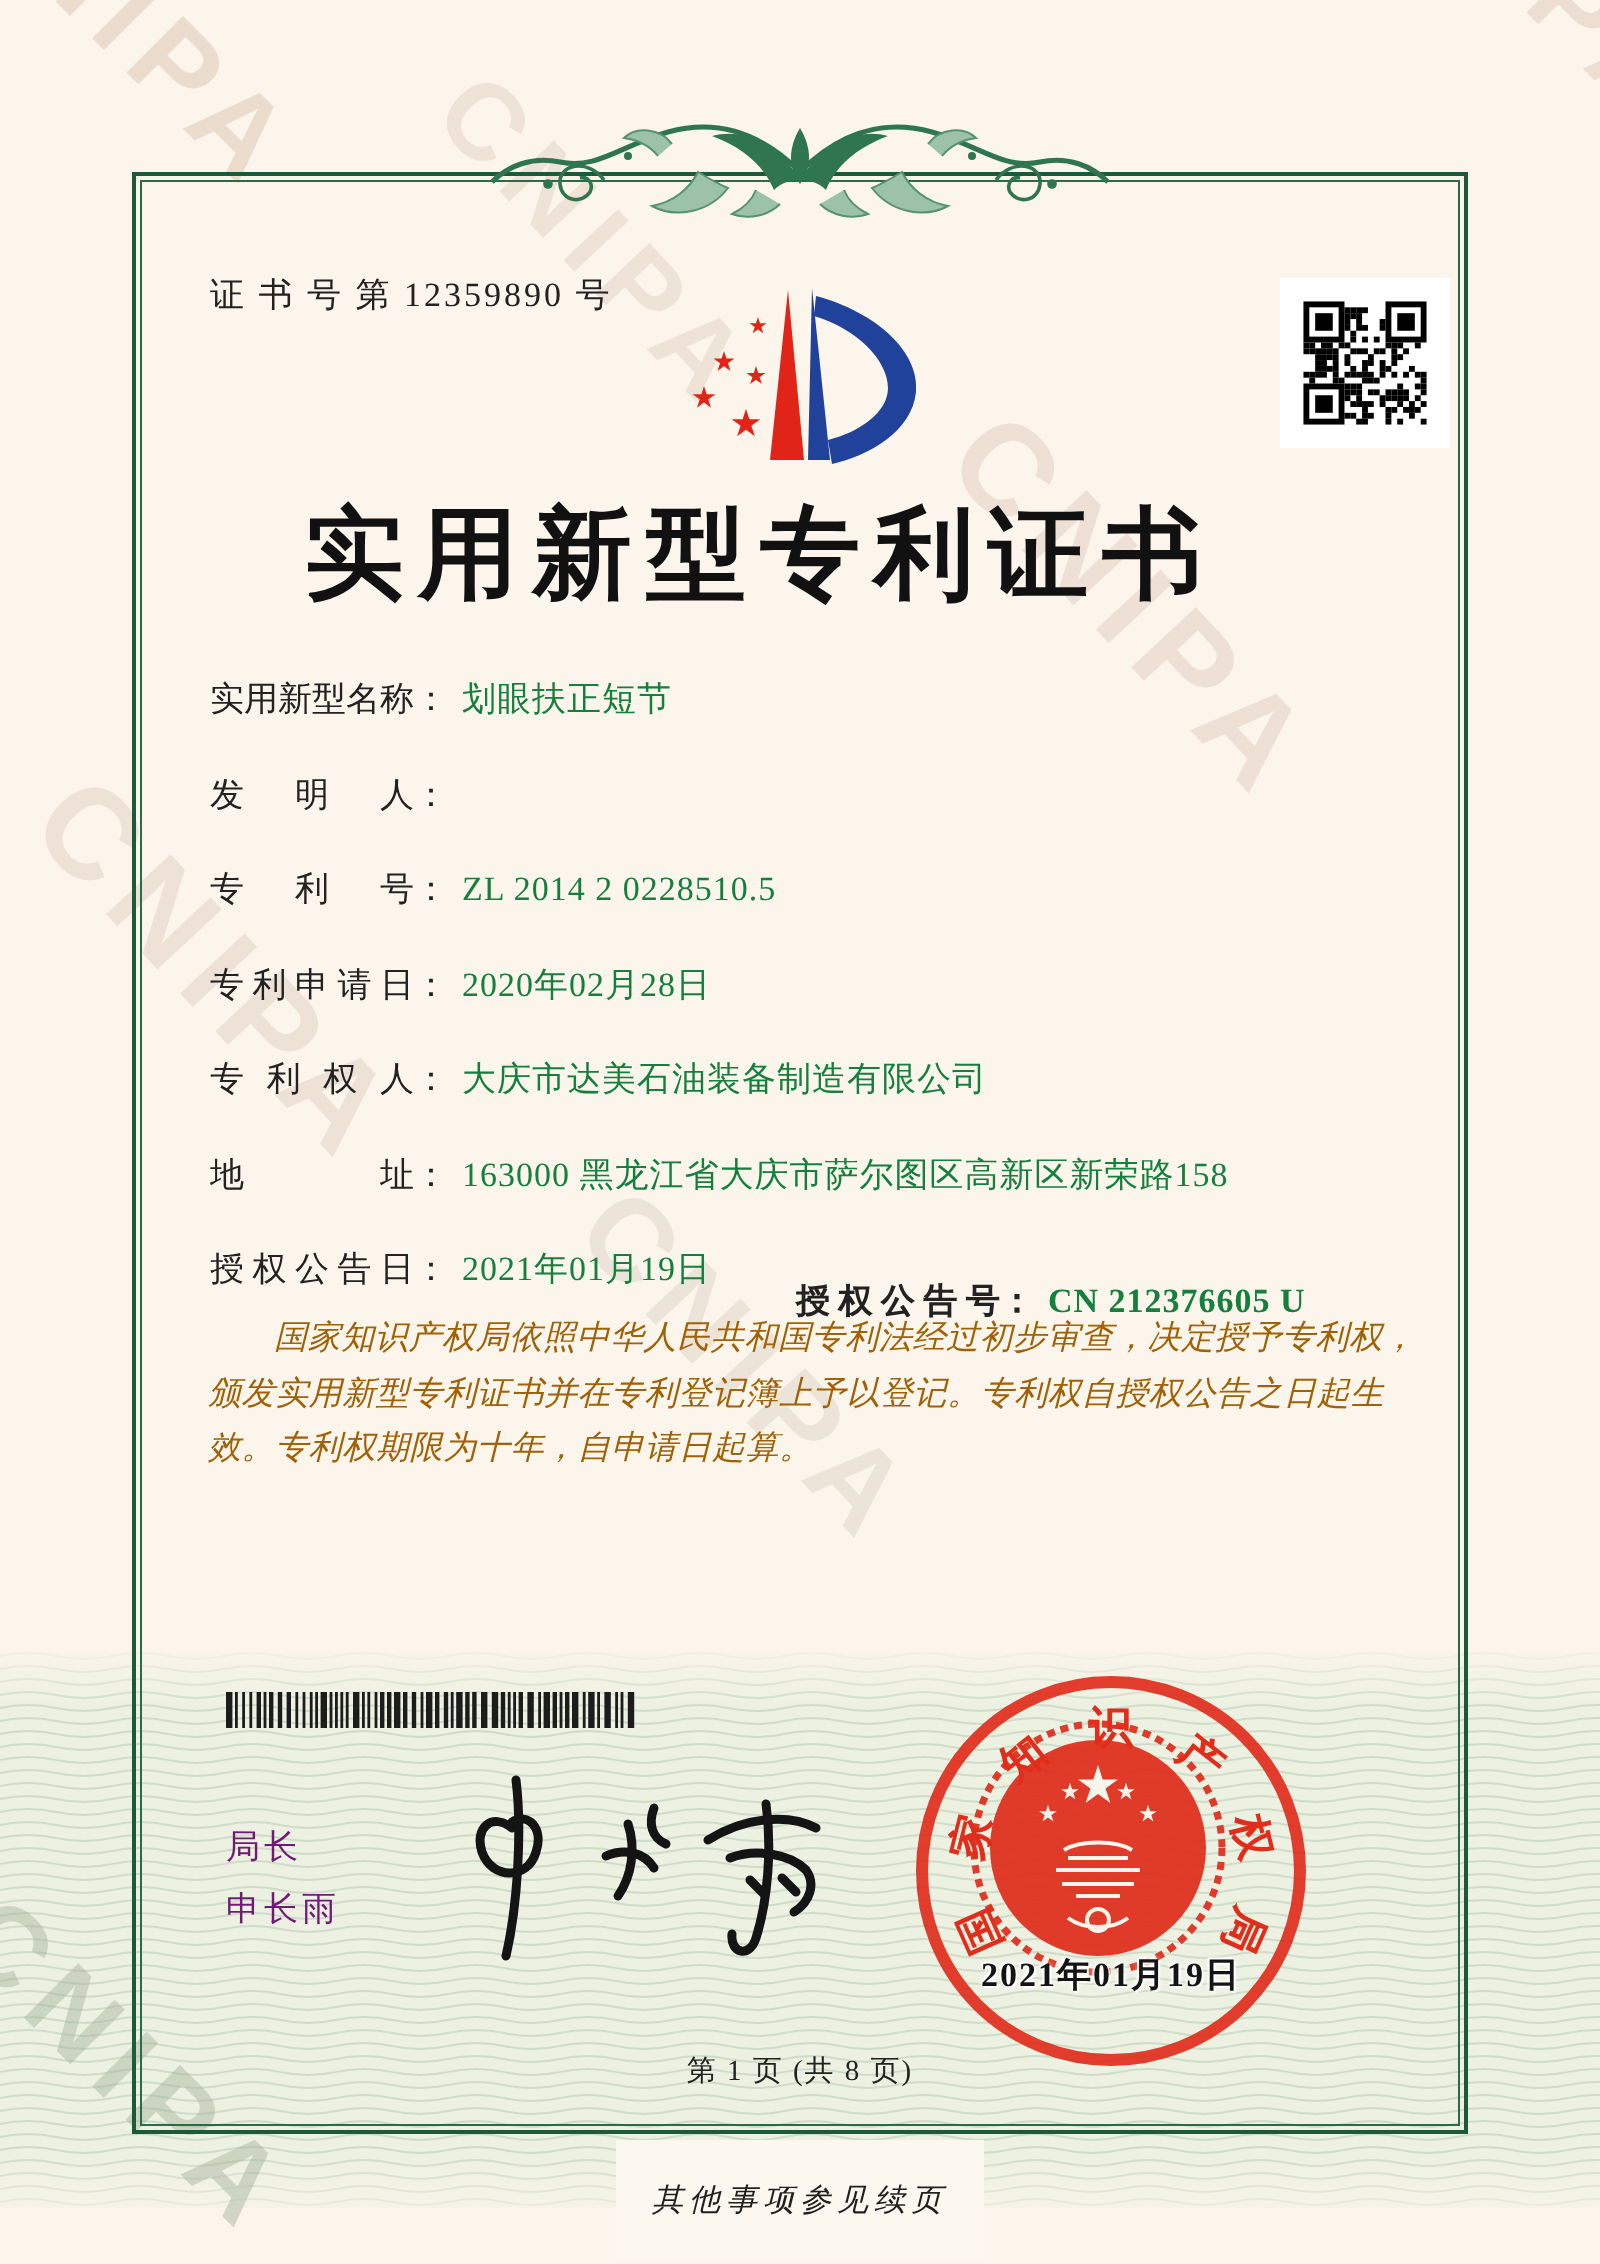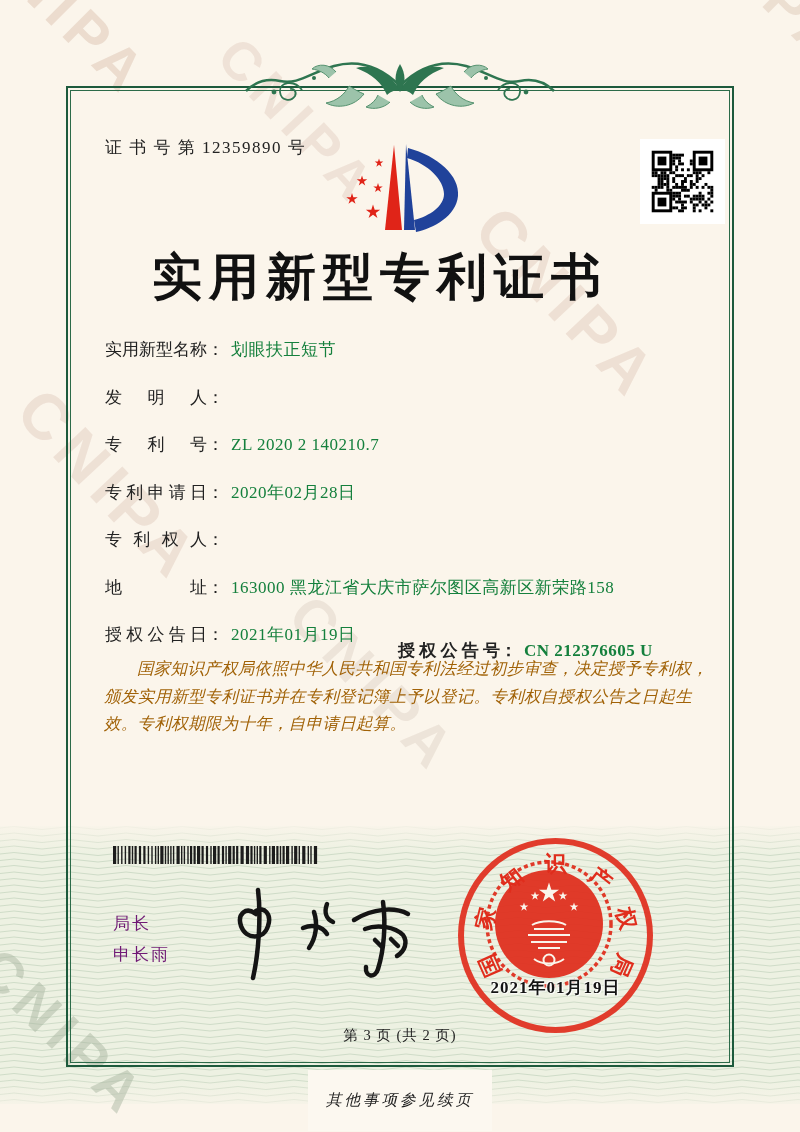--- a/index.html
+++ b/index.html
@@ -330,30 +330,31 @@
           <span class="colon">：</span>
         <span class="fvalue">划眼扶正短节</span>
       </div>
       <div class="frow">
         <span class="flabel">发明人</span>
           <span class="colon">：</span>
       </div>
       <div class="frow">
         <span class="flabel">专利号</span>
           <span class="colon">：</span>
-        <span class="fvalue">ZL 2020 2 140210.7</span>
+        <span class="fvalue">ZL 2014 2 0228510.5</span>
       </div>
       <div class="frow">
         <span class="flabel">专利申请日</span>
           <span class="colon">：</span>
         <span class="fvalue">2020年02月28日</span>
       </div>
       <div class="frow">
         <span class="flabel">专利权人</span>
           <span class="colon">：</span>
+        <span class="fvalue">大庆市达美石油装备制造有限公司</span>
       </div>
       <div class="frow">
         <span class="flabel">地址</span>
           <span class="colon">：</span>
         <span class="fvalue">163000 黑龙江省大庆市萨尔图区高新区新荣路158</span>
       </div>
       <div class="frow">
         <span class="flabel">授权公告日</span>
           <span class="colon">：</span>
         <span class="fvalue">2021年01月19日</span>
@@ -473,18 +474,18 @@
             <path d="M79,110 L115,110"></path>
             <path d="M86,116 L108,116"></path>
             <path d="M82,127 C90,133 104,133 112,127"></path>
             <circle cx="97" cy="128" r="5.5"></circle>
           </g>
         </g>
       </svg>
       <div class="seal-date">2021年01月19日</div>
     </div>
 
-    <div class="page-no">第 3 页 (共 2 页)</div>
+    <div class="page-no">第 1 页 (共 8 页)</div>
 
     <div class="note-box">其他事项参见续页</div>
 
   </div>
 </div>
 
 </body></html>

